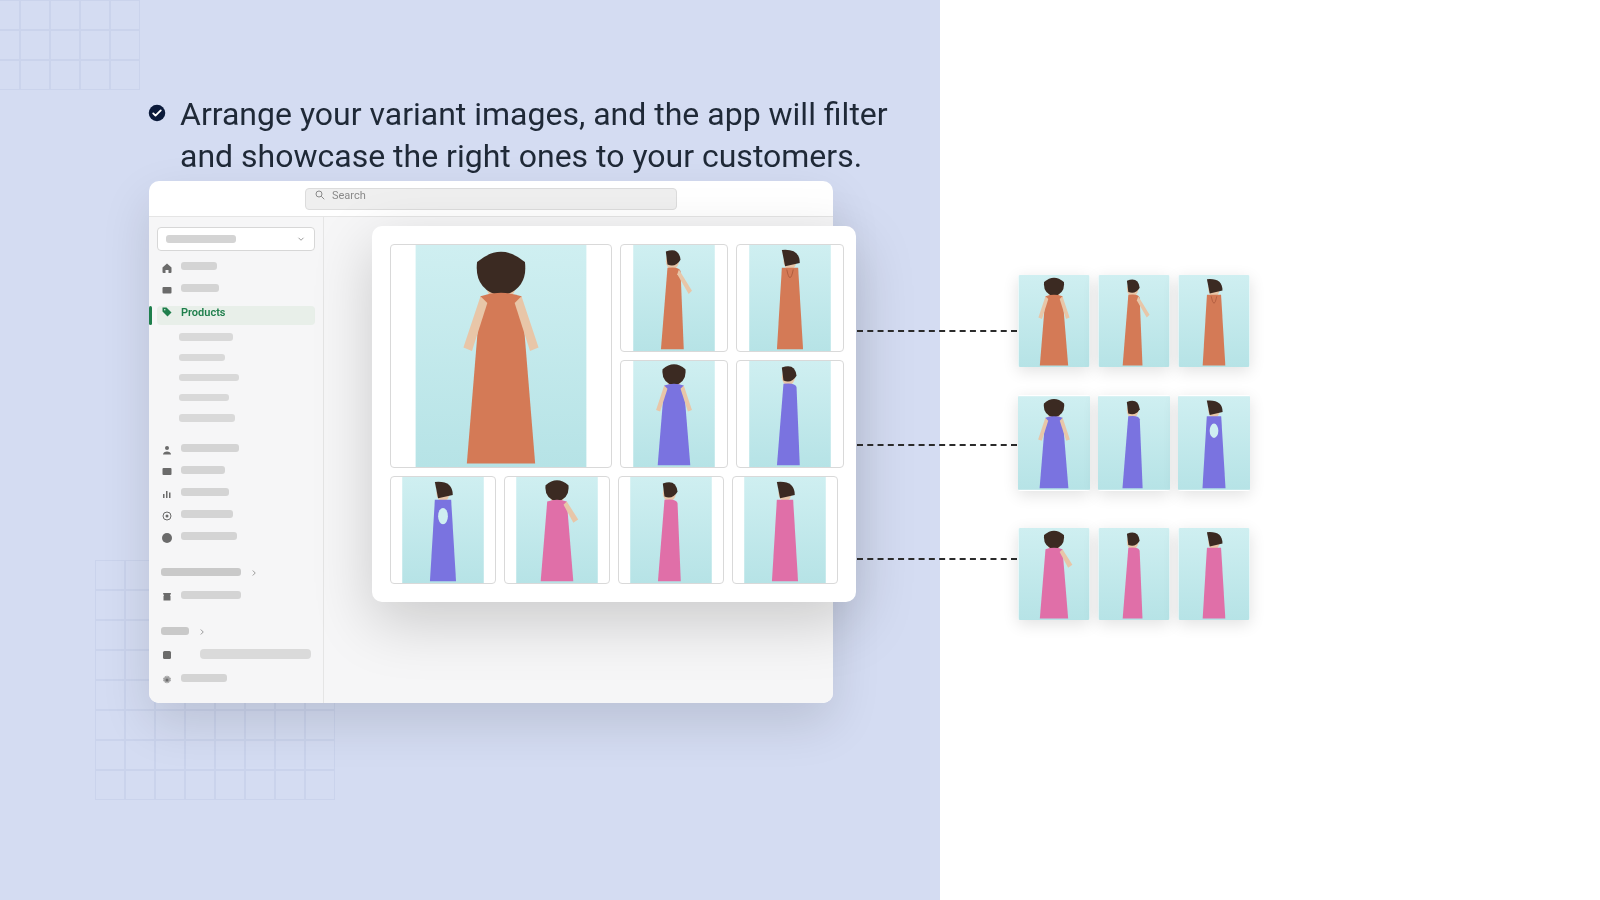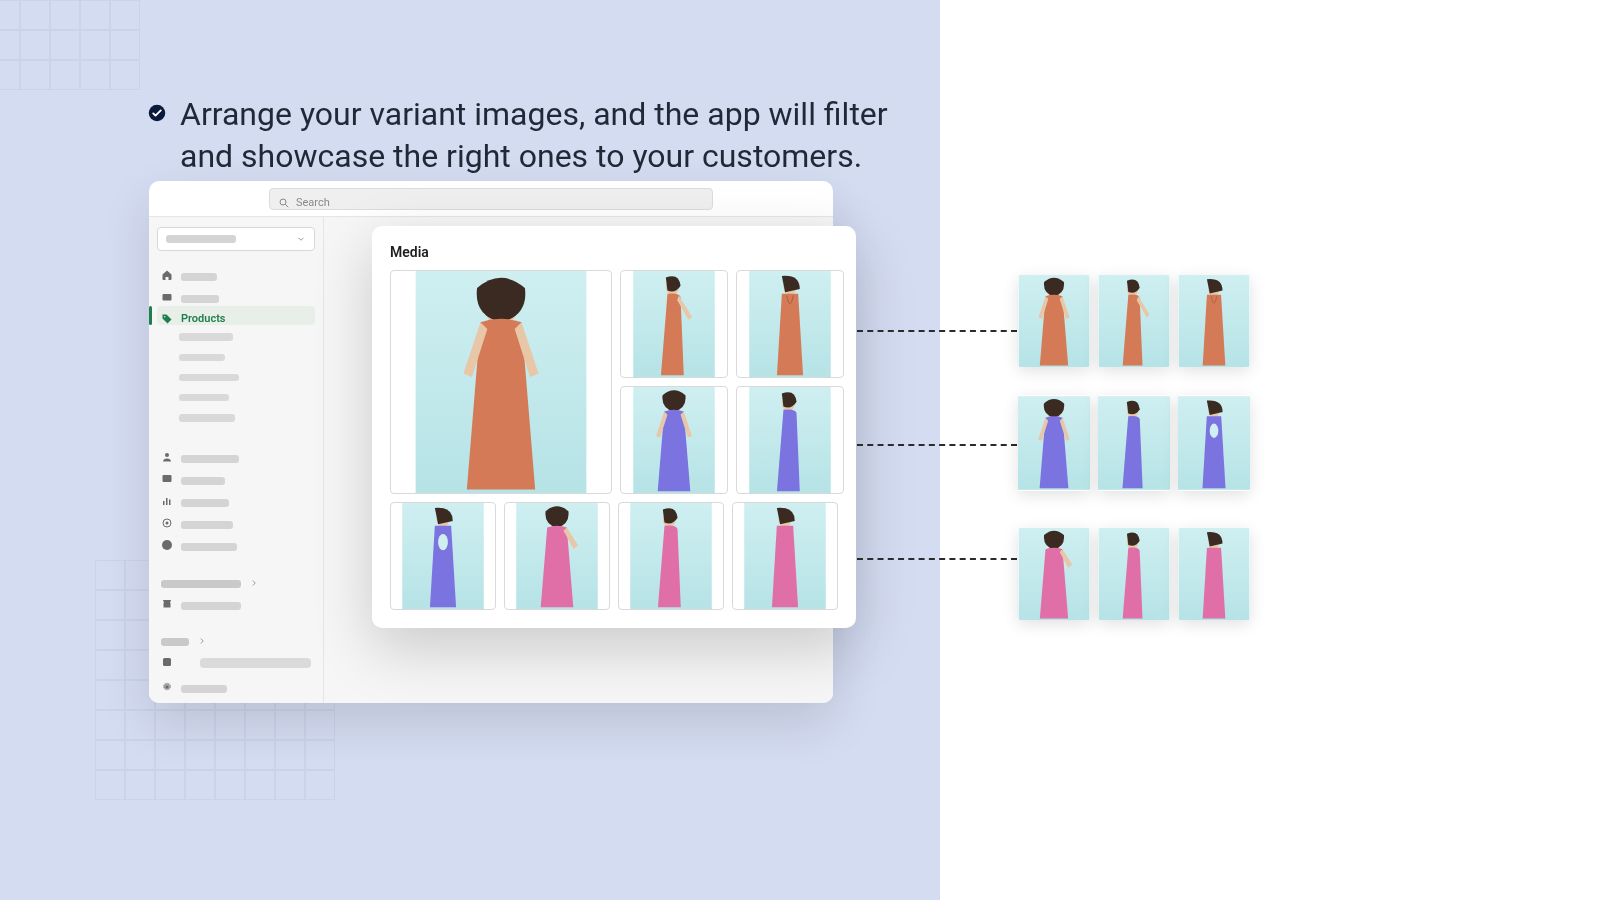--- a/index.html
+++ b/index.html
@@ -59,25 +59,25 @@
     border-radius: 10px;
     box-shadow: 0 20px 50px rgba(0,0,0,0.12);
     overflow: hidden;
   }
   .admin-top {
     height: 36px;
     border-bottom: 1px solid #e5e5e5;
     display:flex; align-items:center; justify-content:center;
   }
   .admin-search {
-    width: 444px; height: 22px;
+    width: 372px; height: 22px;
     background: #efefef;
     border: 1px solid #dcdcdc;
     border-radius:4px;
-    display:flex; align-items:flex-end;
+    display:flex; align-items:flex-start;
     padding: 0 8px;
     gap:6px;
     font-size:11px; color:#8a8a8a;
   }
   .admin-body { display:flex; height: calc(100% - 36px); }
   .admin-side {
     width: 175px;
     background: #f6f6f7;
     border-right: 1px solid #e5e5e5;
     padding: 10px 8px;
@@ -86,21 +86,21 @@
   .store-select {
     height: 26px;
     background: #fff;
     border: 1px solid #d7d7d7;
     border-radius:4px;
     display:flex; align-items:center; justify-content:space-between;
     padding:0 8px;
     margin-bottom:8px;
   }
   .ph-bar { height:8px; background:#d4d4d4; border-radius:3px; }
-  .side-row { display:flex; align-items:flex-end; gap:8px; height:21px; padding:0 4px;}
+  .side-row { display:flex; align-items:flex-start; gap:8px; height:21px; padding:0 4px;}
   .side-row .icon { width:12px; height:12px; color:#6b6b6b; flex-shrink:0;}
   .side-row .ph { flex:1; height:8px; background:#d4d4d4; border-radius:3px; }
   .side-row.active { background:#e8efe9; border-radius:4px; position:relative;}
   .side-row.active::before { content:""; position:absolute; left:-8px; top:0; bottom:0; width:3px; background:#1f7f4c; border-radius:2px;}
   .side-row.active .icon{ color:#1f7f4c;}
   .side-row.active .label { font-size:11px; font-weight:600; color:#1f7f4c;}
   .subph { height:8px; background:#d9d9d9; border-radius:3px; margin-left:22px; margin-top:5px; margin-bottom:5px;}
   .side-gap{height:12px;}
   .chev{width:10px;height:10px;color:#888;flex-shrink:0;}
   .pill{width:130px; height:10px; background:#dadada; border-radius:4px; margin-left:19px;}
@@ -448,21 +448,20 @@
     <symbol id="dress-pink-back" viewBox="0 0 100 130">
       <rect width="100" height="130" fill="url(#skybg)"></rect>
       <ellipse cx="50" cy="20" rx="8" ry="10" fill="#e8c6a8"></ellipse>
       <path d="M40 6 Q62 4 62 22 L44 26 Z" fill="#3b2a22"></path>
       <path d="M40 28 L60 28 L66 128 L34 128 Z" fill="#e06fa8"></path>
     </symbol>
   </defs>
 </svg>
 
 <div class="media-card">
-  <div class="media-title">Media</div>
   <div class="media-grid">
     <div class="mthumb big">
         <svg>
           <use href="#dress-orange-front"></use>
         </svg>
       </div>
     <div class="mthumb">
         <svg>
           <use href="#dress-orange-side"></use>
         </svg>

